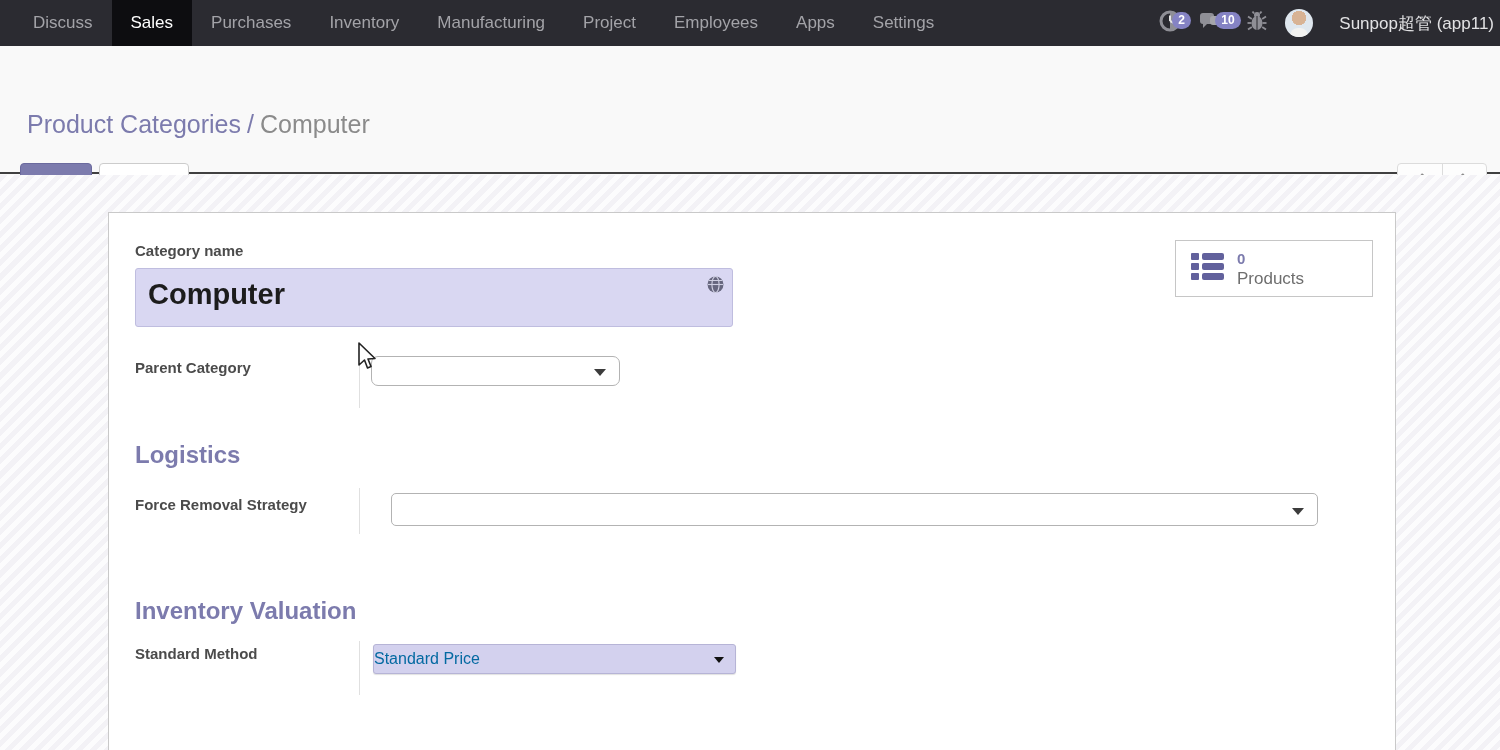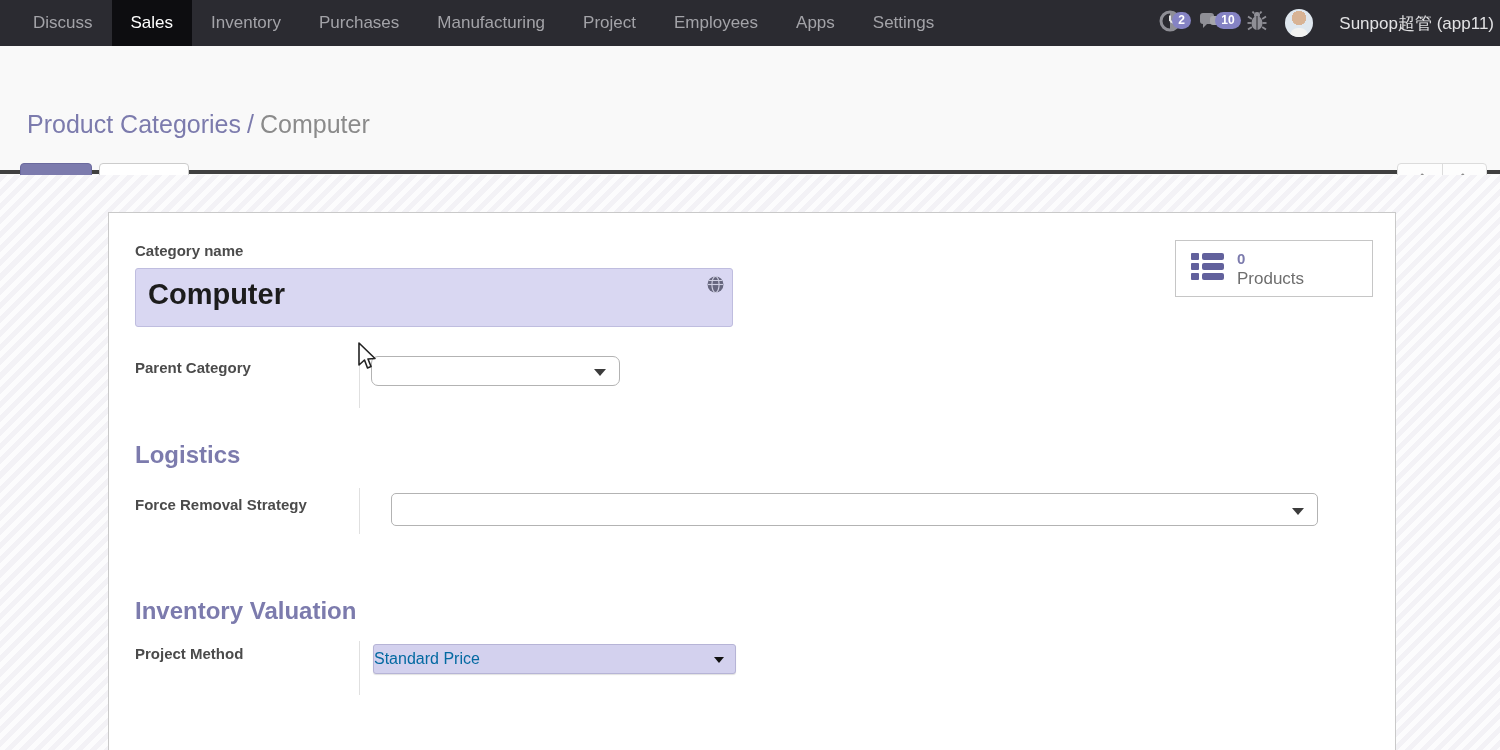--- a/index.html
+++ b/index.html
@@ -34,21 +34,21 @@
     position: relative; flex: 0 0 auto;
   }
   .avatar::after {
     content: ""; position: absolute; left: 5px; bottom: -4px; width: 18px; height: 13px;
     background: #f2f2f0; border-radius: 8px 8px 0 0;
   }
 
   
   .control-panel {
     position: absolute; top: 46px; left: 0; width: 1500px; height: 128px;
-    background: #f9f9f9; border-bottom: 4px solid #404040;
+    background: #f9f9f9; border-bottom: 2px solid #404040;
   }
   .breadcrumb { position: absolute; left: 27px; top: 64px; font-size: 25px; white-space: nowrap; }
   .breadcrumb .bc-link { color: #7c7bad; cursor: pointer; }
   .breadcrumb .bc-sep { color: #7c7bad; padding: 0 6px; }
   .breadcrumb .bc-current { color: #8b8b8b; }
   .btn-save {
     position: absolute; left: 20px; top: 117px; height: 40px; padding: 0 17px;
     background: #7c7bad; color: #ffffff; font-size: 16px;
     border: 1px solid #6b6a9e; border-radius: 4px; cursor: pointer;
     font-family: "Liberation Sans", sans-serif;
@@ -121,22 +121,22 @@
 
   .mouse-cursor { position: absolute; left: 356px; top: 342px; z-index: 99; pointer-events: none; }
 </style>
 </head>
 <body>
 
 <div class="navbar">
   <div class="nav-left">
     <div class="nav-item">Discuss</div>
     <div class="nav-item active">Sales</div>
+    <div class="nav-item">Purchases</div>
     <div class="nav-item">Inventory</div>
-    <div class="nav-item">Purchases</div>
     <div class="nav-item">Manufacturing</div>
     <div class="nav-item">Project</div>
     <div class="nav-item">Employees</div>
     <div class="nav-item">Apps</div>
     <div class="nav-item">Settings</div>
   </div>
   <div class="nav-right">
     <div class="nav-icon-wrap">
       <span>
         <svg width="22" height="22" viewBox="0 0 22 22">
@@ -237,21 +237,21 @@
 
   <div class="field-label" style="left:26px; top:283px;">Force Removal Strategy</div>
   <div class="vsep" style="left:250px; top:275px; height:46px;"></div>
   <div class="combo combo-wide">
     <span></span>
     <span class="caret-down"></span>
   </div>
 
   <div class="section-title" style="left:26px; top:384px;">Inventory Valuation</div>
 
-  <div class="field-label" style="left:26px; top:432px;">Project Method</div>
+  <div class="field-label" style="left:26px; top:432px;">Standard Method</div>
   <div class="vsep" style="left:250px; top:428px; height:54px;"></div>
   <div class="select-lavender">
     <span>Standard Price</span>
     <span class="caret-small"></span>
   </div>
 
   <div class="stat-button">
     <span class="stat-icon">
       <svg width="33" height="32" viewBox="0 0 33 32" fill="#62619c">
         <rect x="0" y="2" width="8" height="7" rx="1"></rect>

